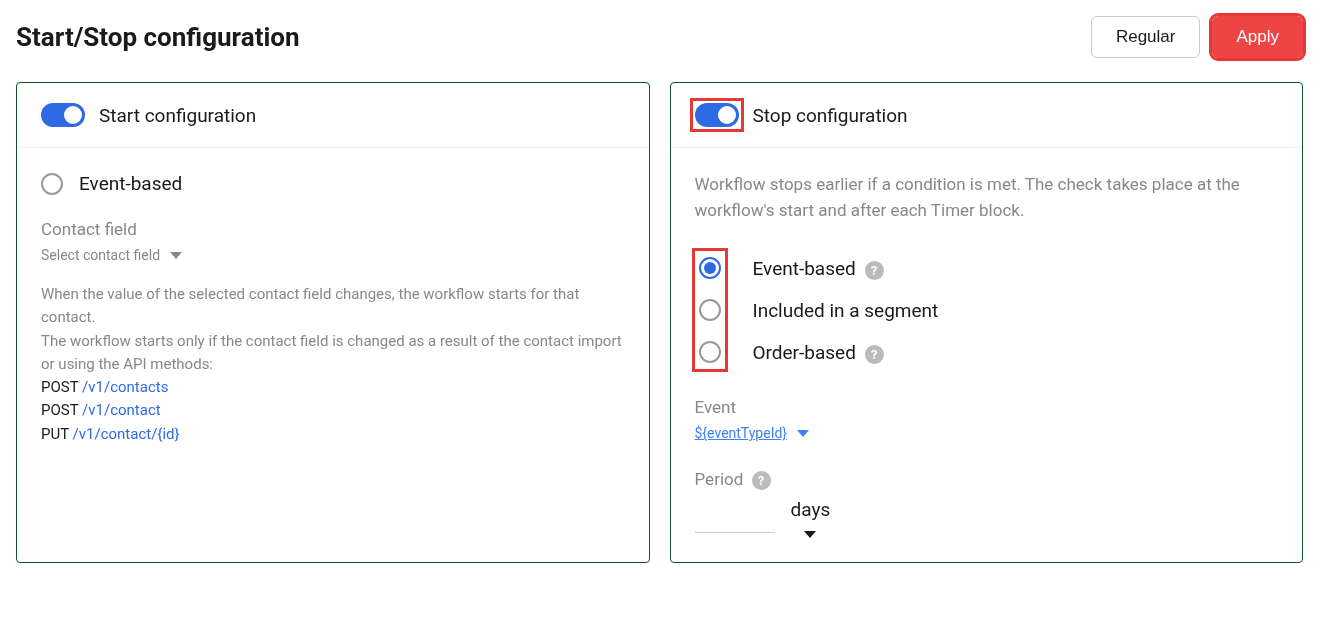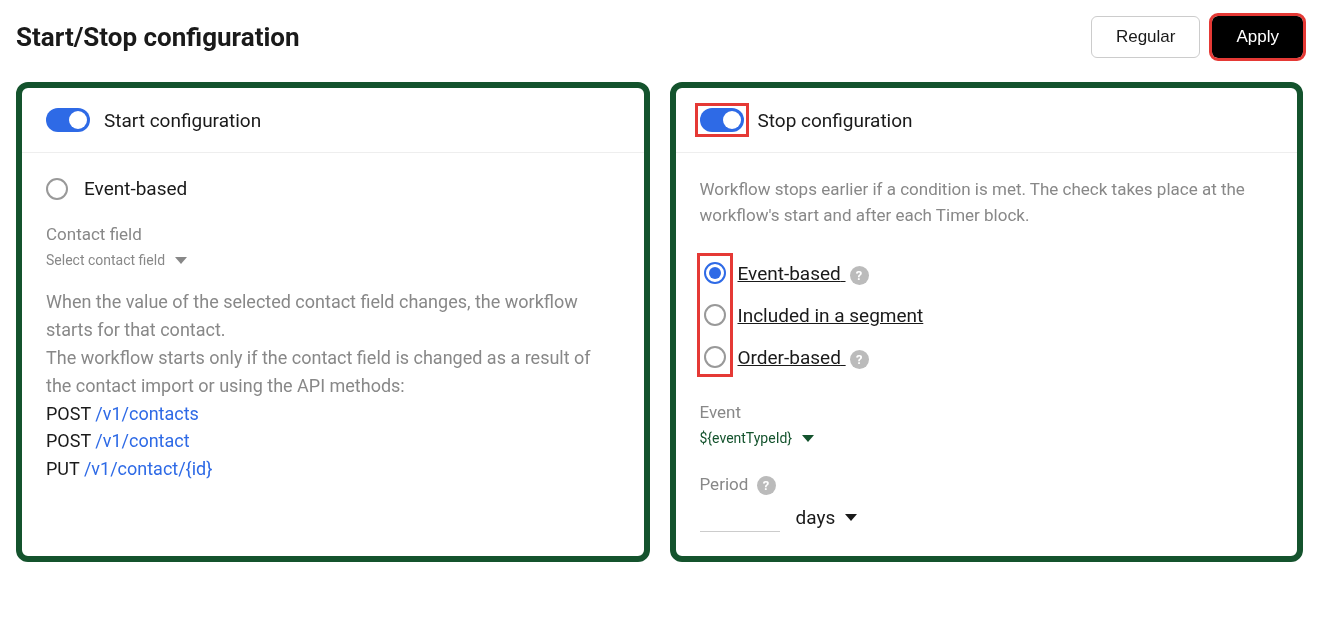--- a/index.html
+++ b/index.html
@@ -36,33 +36,33 @@
       border-radius: 6px;
       cursor: pointer;
       border: none;
     }
     .btn-cancel {
       background: #fff;
       color: #1a1a1a;
       border: 1px solid #ccc;
     }
     .btn-apply {
-      background: #000000;
+      background: #ef4444;
       color: #fff;
       outline: 3px solid #e53935;
       outline-offset: 0px;
     }
     .panels {
       display: flex;
       gap: 20px;
     }
     .panel {
       flex: 1;
-      border: 6px solid #14532d;
-      border-radius: 12px;
+      border: 1px solid #14532d;
+      border-radius: 4px;
       background: #fff;
     }
     .panel-header {
       display: flex;
       align-items: center;
       gap: 14px;
       padding: 20px 24px;
       border-bottom: 1px solid #eee;
     }
     .panel-header.stop .toggle-wrap {
@@ -141,31 +141,32 @@
       display: flex;
       align-items: center;
       gap: 10px;
       font-size: 14px;
       color: #888;
       cursor: pointer;
       margin-bottom: 20px;
       text-align: right;
     }
     .select-field.dark {
-      color: #14532d;
+      color: #3b82f6;
+      text-decoration: underline;
     }
     .chevron {
       width: 0;
       height: 0;
       border-left: 6px solid transparent;
       border-right: 6px solid transparent;
       border-top: 7px solid currentColor;
     }
     .help-text {
-      font-size: 18px;
+      font-size: 15px;
       color: #888;
       line-height: 1.55;
     }
     .help-text .post-put {
       color: #1a1a1a;
       margin-top: 22px;
     }
     .help-text .link {
       color: #2e6ae6;
       cursor: pointer;
@@ -186,23 +187,22 @@
       background: #bbb;
       color: #fff;
       border-radius: 50%;
       font-size: 13px;
       font-weight: bold;
       margin-left: 4px;
     }
     .red-radios-container {
       display: flex;
       align-items: flex-start;
-      gap: 8px;
+      gap: 28px;
       margin-bottom: 28px;
-      text-decoration: underline;
     }
     .red-radios-col {
       display: inline-flex;
       flex-direction: column;
       gap: 20px;
       outline: 3px solid #e53935;
       padding: 6px 4px;
     }
     .stop-labels-col {
       display: flex;
@@ -223,20 +223,21 @@
       padding: 4px 0;
       outline: none;
     }
     .period-select {
       display: flex;
       align-items: center;
       gap: 10px;
       font-size: 19px;
       color: #1a1a1a;
       cursor: pointer;
+      flex-direction: column;
     }
     .event-section {
       margin-bottom: 28px;
     }
     .api-line {
       display: block;
     }
   </style>
 </head>
 <body>

